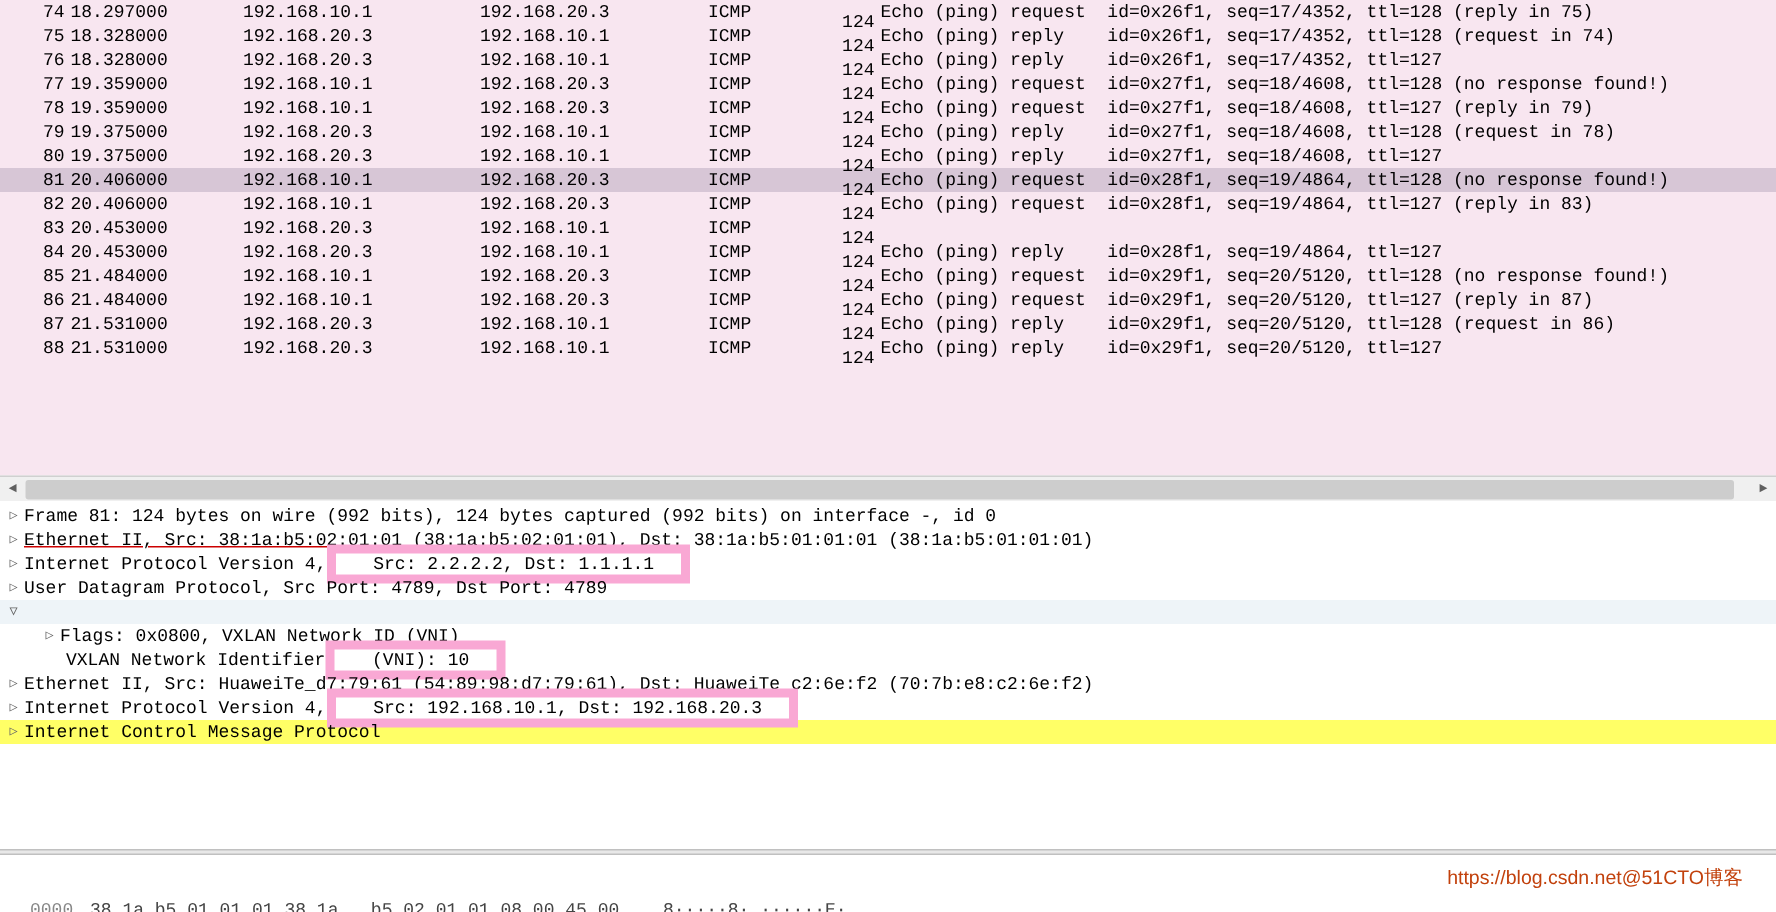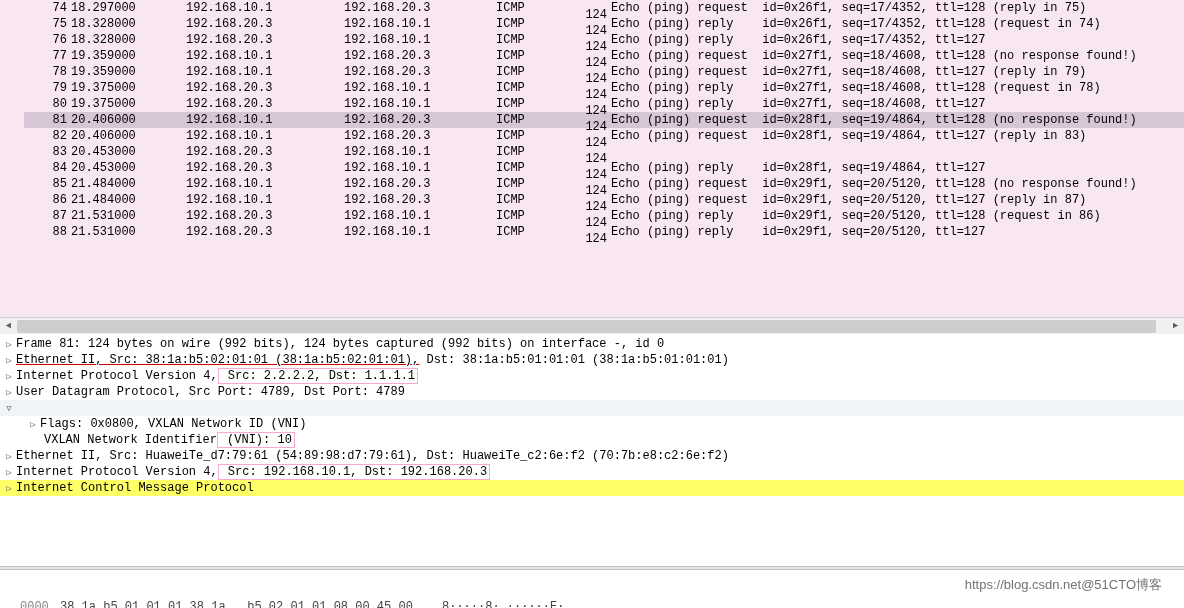--- a/index.html
+++ b/index.html
@@ -10,21 +10,20 @@
   color: #000000;
   width: 1184px;
   height: 608px;
   overflow: hidden;
   position: relative;
 }
 .packet-pane {
   height: 317px;
   overflow: hidden;
   background: #f8e6f0;
-  padding-left: 24px;
 }
 .packet-row {
   display: flex;
   align-items: center;
   height: 16px;
   padding: 0 2px;
   white-space: pre;
   background: #f8e6f0;
 }
 .packet-row.selected {
@@ -76,22 +75,22 @@
   display:inline-block;
   width:10px;
   text-align:center;
   color:#666;
   font-size:9px;
   margin-right:2px;
 }
 .indent1 { padding-left: 28px; }
 .indent2 { padding-left: 44px; }
 .redbox {
-  border: 1px solid #f9a8d4;
-  padding: 0 2px;
+  border: 6px solid #f9a8d4;
+  padding: 0 18px;
   display:inline-block;
 }
 .bottom-divider {
   position:absolute;
   left:0; right:0;
   height:4px;
   background:#e8e8e8;
   border-top:1px solid #c0c0c0;
   border-bottom:1px solid #c0c0c0;
   bottom:38px;
@@ -107,21 +106,21 @@
 }
 .hex-line { height:16px; display:flex; }
 .hex-off { width:40px; color:#888; }
 .hex-bytes { width:370px; }
 .hex-ascii { padding-left:12px; }
 .watermark {
   position:absolute;
   right:22px;
   bottom:14px;
   font-size:13px;
-  color:#737373;
+  color:#c2410c;
   font-family: sans-serif;
   letter-spacing:0px;
 }
 </style>
 </head>
 <body>
 
 <div class="packet-pane" id="packet-pane">
     <div class="packet-row"><span class="col-no">74</span><span class="col-time">18.297000</span><span class="col-src">192.168.10.1</span><span class="col-dst">192.168.20.3</span><span class="col-proto">ICMP</span><span class="col-len">124</span><span class="col-info">Echo (ping) request  id=0x26f1, seq=17/4352, ttl=128 (reply in 75)</span></div>
     <div class="packet-row"><span class="col-no">75</span><span class="col-time">18.328000</span><span class="col-src">192.168.20.3</span><span class="col-dst">192.168.10.1</span><span class="col-proto">ICMP</span><span class="col-len">124</span><span class="col-info">Echo (ping) reply    id=0x26f1, seq=17/4352, ttl=128 (request in 74)</span></div>

